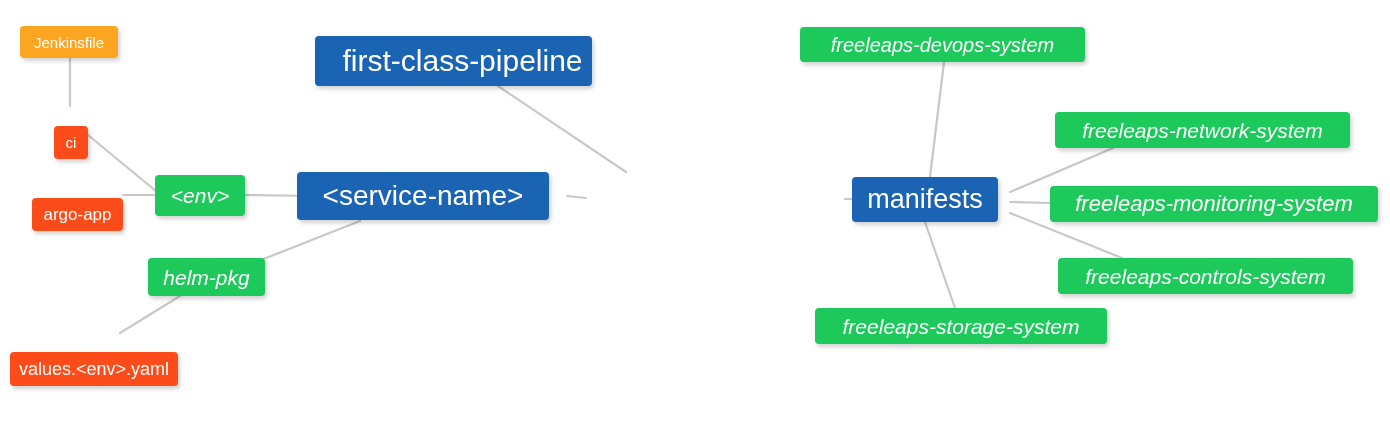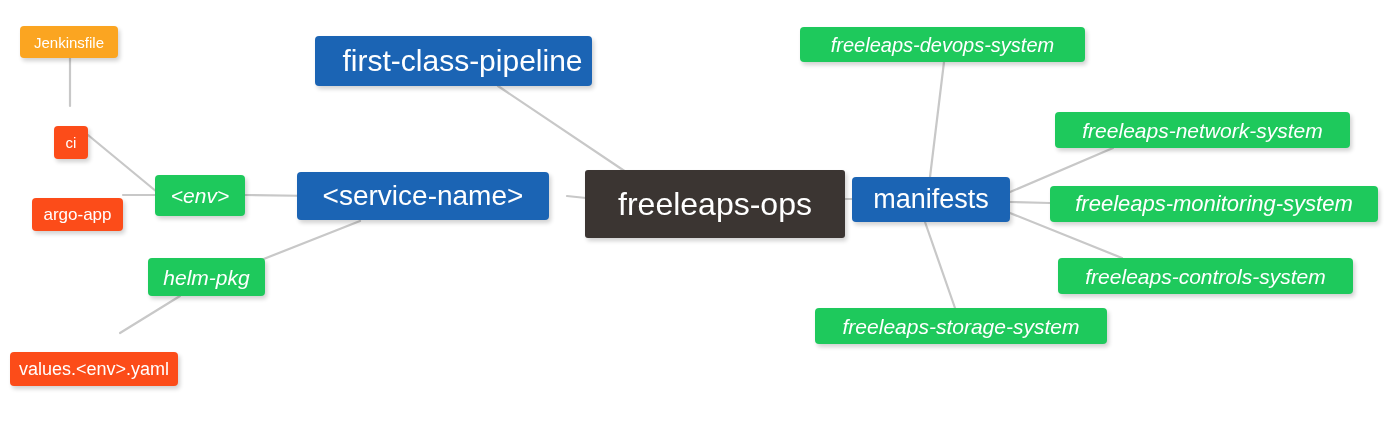--- a/index.html
+++ b/index.html
@@ -116,25 +116,22 @@
   </div>
 
   <div class="node n-blue" style="left:315px; top:36px; width:277px; height:50px; font-size:30px;padding-left:28px;">
     <span>first-class-pipeline</span>
   </div>
 
   <div class="node n-blue" style="left:297px; top:172px; width:252px; height:48px; font-size:28px;">
     <span>&lt;service-name&gt;</span>
   </div>
 
-  <div class="node n-root" style="left:585px; top:170px; width:260px; height:68px; font-size:32px;">
-    <span>freeleaps-ops</span>
-  </div>
 
-  <div class="node n-blue" style="left:852px; top:177px; width:158px; height:45px; font-size:27px;">
+  <div class="node n-blue" style="left:852px; top:177px; width:146px; height:45px; font-size:27px;">
     <span>manifests</span>
   </div>
 
   <div class="node n-green" style="left:800px; top:27px; width:285px; height:35px; font-size:20px;">
     <span>freeleaps-devops-system</span>
   </div>
 
   <div class="node n-green" style="left:1055px; top:112px; width:295px; height:36px; font-size:21px;">
     <span>freeleaps-network-system</span>
   </div>

